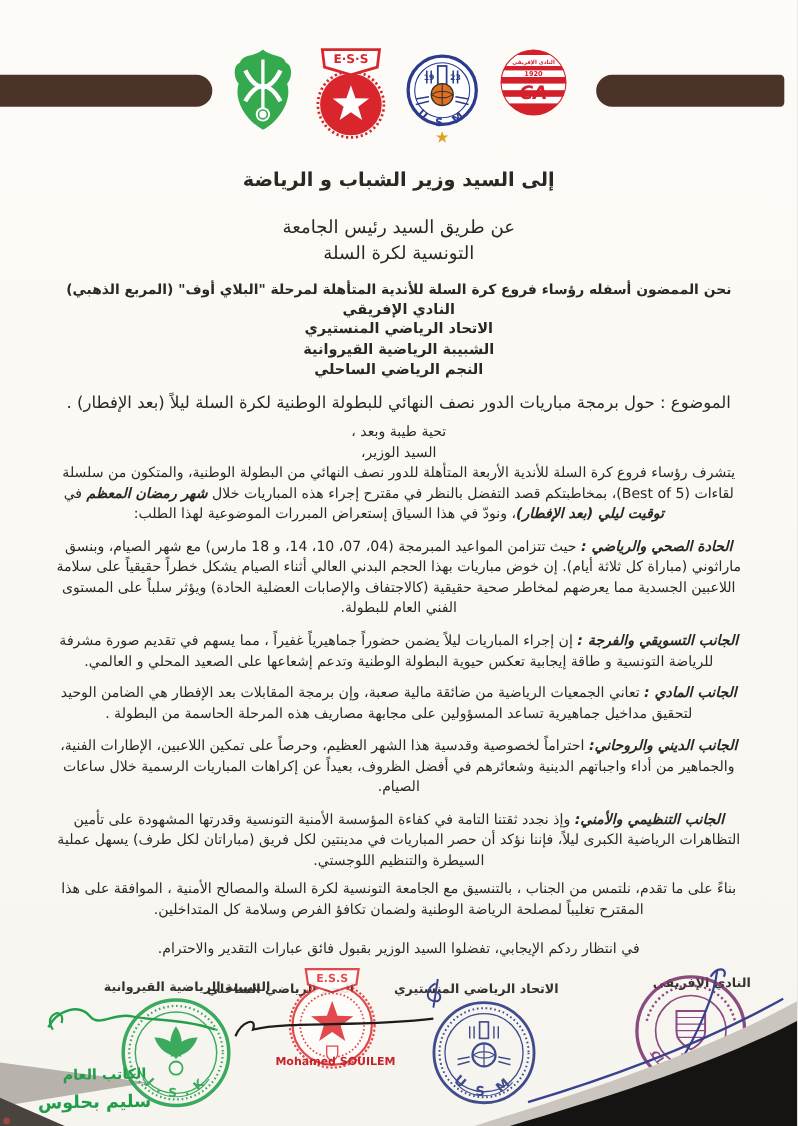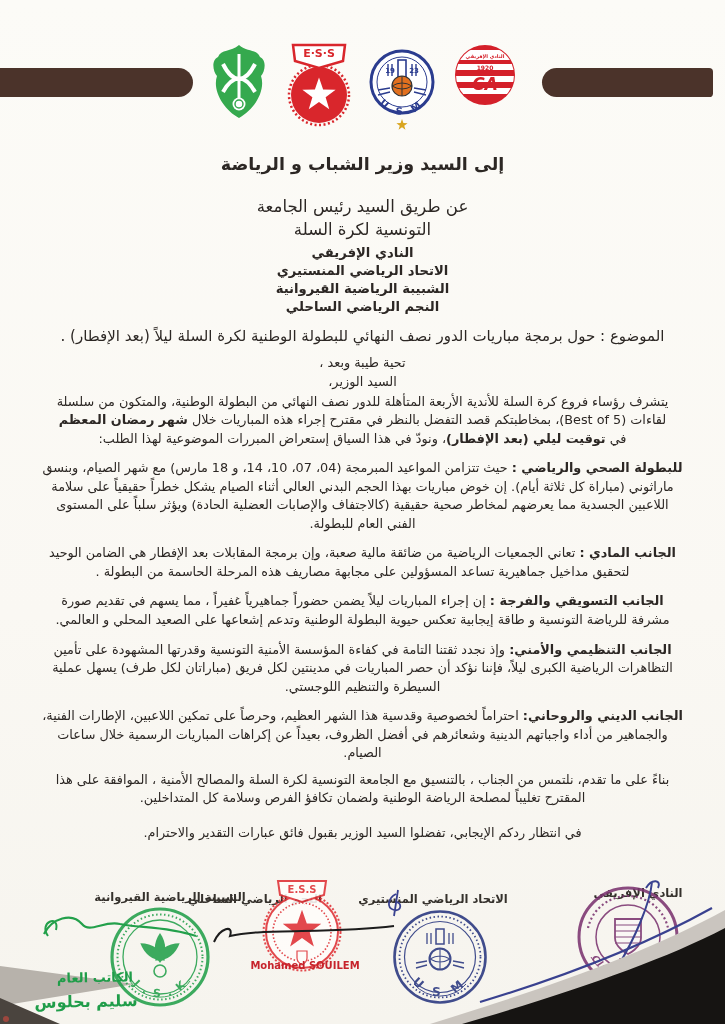--- a/index.html
+++ b/index.html
@@ -16,21 +16,21 @@
   .logo-row{display:flex;justify-content:center;align-items:flex-start;gap:18px;padding-top:42px;height:96px;position:relative;z-index:2;}
   
   .content{direction:rtl;text-align:center;padding:0 42px;}
   .to-line{font-size:17.5px;font-weight:bold;margin:16px 0 0;}
   .via{font-size:16.5px;font-weight:normal;margin-top:22px;line-height:1.38;}
   .intro{font-size:12.6px;font-weight:bold;margin:12px auto 0;line-height:1.4;}
   .clubs{font-size:13.2px;font-weight:bold;line-height:1.38;margin-top:2px;}
   .subject{font-size:15px;font-weight:normal;margin-top:11px;}
   .salut{font-size:12.8px;margin-top:9px;line-height:1.45;}
   .body-p{font-size:12.8px;line-height:1.45;margin:8px auto 0;}
-  .body-p b{font-weight:bold;}
+  .body-p b{font-weight:bold;font-style:italic;}
   .request{max-width:620px;margin-top:1px;}
   .sec{max-width:676px;margin-top:11px;}
   .closing{max-width:676px;}
   .closing2{margin-top:16px;}
   
   .sig-zone{position:absolute;left:0;top:878px;width:725px;height:146px;}
   .sig-zone .lbl{position:absolute;font-size:11.5px;font-weight:bold;color:#35312c;direction:rtl;text-align:center;z-index:3;}
   .stamp{position:absolute;z-index:4;opacity:.88;}
   .sig-text{position:absolute;z-index:5;text-align:center;font-weight:bold;}
   .green-ink{color:#1f9d49;}
@@ -100,37 +100,38 @@
       <text x="32" y="48" text-anchor="middle" font-size="17" font-weight="bold" font-style="italic" fill="#d4202a">CA</text>
     </svg>
   </div>
 
   <div class="content">
     <div class="to-line">إلى السيد وزير الشباب و الرياضة</div>
     <div class="via">
       <div>عن طريق السيد رئيس الجامعة</div>
       <div>التونسية لكرة السلة</div>
     </div>
+    <div class="intro">نحن الممضون أسفله رؤساء فروع كرة السلة للأندية المتأهلة لمرحلة "البلاي أوف" (المربع الذهبي)</div>
     <div class="clubs">
       <div>النادي الإفريقي</div>
       <div>الاتحاد الرياضي المنستيري</div>
       <div>الشبيبة الرياضية القيروانية</div>
       <div>النجم الرياضي الساحلي</div>
     </div>
     <div class="subject">الموضوع : حول برمجة مباريات الدور نصف النهائي للبطولة الوطنية لكرة السلة ليلاً (بعد الإفطار) .</div>
     <div class="salut">
       <div>تحية طيبة وبعد ،</div>
       <div>السيد الوزير،</div>
     </div>
     <p class="body-p request"><span>يتشرف رؤساء فروع كرة السلة للأندية الأربعة المتأهلة للدور نصف النهائي من البطولة الوطنية، والمتكون من سلسلة لقاءات (Best of 5)، بمخاطبتكم قصد التفضل بالنظر في مقترح إجراء هذه المباريات خلال </span><b>شهر رمضان المعظم</b><span> في </span><b>توقيت ليلي (بعد الإفطار)</b><span>، ونودّ في هذا السياق إستعراض المبررات الموضوعية لهذا الطلب:</span></p>
-    <p class="body-p sec"><b>للبطولة الصحي والرياضي :</b><span> حيث تتزامن المواعيد المبرمجة (04، 07، 10، 14، و 18 مارس) مع شهر الصيام، وبنسق ماراثوني (مباراة كل ثلاثة أيام). إن خوض مباريات بهذا الحجم البدني العالي أثناء الصيام يشكل خطراً حقيقياً على سلامة اللاعبين الجسدية مما يعرضهم لمخاطر صحية حقيقية (كالاجتفاف والإصابات العضلية الحادة) ويؤثر سلباً على المستوى الفني العام للبطولة.</span></p>
+    <p class="body-p sec"><b>الحادة الصحي والرياضي :</b><span> حيث تتزامن المواعيد المبرمجة (04، 07، 10، 14، و 18 مارس) مع شهر الصيام، وبنسق ماراثوني (مباراة كل ثلاثة أيام). إن خوض مباريات بهذا الحجم البدني العالي أثناء الصيام يشكل خطراً حقيقياً على سلامة اللاعبين الجسدية مما يعرضهم لمخاطر صحية حقيقية (كالاجتفاف والإصابات العضلية الحادة) ويؤثر سلباً على المستوى الفني العام للبطولة.</span></p>
+    <p class="body-p sec"><b>الجانب التسويقي والفرجة :</b><span> إن إجراء المباريات ليلاً يضمن حضوراً جماهيرياً غفيراً ، مما يسهم في تقديم صورة مشرفة للرياضة التونسية و طاقة إيجابية تعكس حيوية البطولة الوطنية وتدعم إشعاعها على الصعيد المحلي و العالمي.</span></p>
     <p class="body-p sec"><b>الجانب المادي :</b><span> تعاني الجمعيات الرياضية من ضائقة مالية صعبة، وإن برمجة المقابلات بعد الإفطار هي الضامن الوحيد لتحقيق مداخيل جماهيرية تساعد المسؤولين على مجابهة مصاريف هذه المرحلة الحاسمة من البطولة .</span></p>
-    <p class="body-p sec"><b>الجانب التسويقي والفرجة :</b><span> إن إجراء المباريات ليلاً يضمن حضوراً جماهيرياً غفيراً ، مما يسهم في تقديم صورة مشرفة للرياضة التونسية و طاقة إيجابية تعكس حيوية البطولة الوطنية وتدعم إشعاعها على الصعيد المحلي و العالمي.</span></p>
+    <p class="body-p sec"><b>الجانب الديني والروحاني:</b><span> احتراماً لخصوصية وقدسية هذا الشهر العظيم، وحرصاً على تمكين اللاعبين، الإطارات الفنية، والجماهير من أداء واجباتهم الدينية وشعائرهم في أفضل الظروف، بعيداً عن إكراهات المباريات الرسمية خلال ساعات الصيام.</span></p>
     <p class="body-p sec"><b>الجانب التنظيمي والأمني:</b><span> وإذ نجدد ثقتنا التامة في كفاءة المؤسسة الأمنية التونسية وقدرتها المشهودة على تأمين التظاهرات الرياضية الكبرى ليلاً، فإننا نؤكد أن حصر المباريات في مدينتين لكل فريق (مباراتان لكل طرف) يسهل عملية السيطرة والتنظيم اللوجستي.</span></p>
-    <p class="body-p sec"><b>الجانب الديني والروحاني:</b><span> احتراماً لخصوصية وقدسية هذا الشهر العظيم، وحرصاً على تمكين اللاعبين، الإطارات الفنية، والجماهير من أداء واجباتهم الدينية وشعائرهم في أفضل الظروف، بعيداً عن إكراهات المباريات الرسمية خلال ساعات الصيام.</span></p>
     <p class="body-p closing">بناءً على ما تقدم، نلتمس من الجناب ، بالتنسيق مع الجامعة التونسية لكرة السلة والمصالح الأمنية ، الموافقة على هذا المقترح تغليباً لمصلحة الرياضة الوطنية ولضمان تكافؤ الفرص وسلامة كل المتداخلين.</p>
     <p class="body-p closing closing2">في انتظار ردكم الإيجابي، تفضلوا السيد الوزير بقبول فائق عبارات التقدير والاحترام.</p>
   </div>
 
   <div class="sig-zone">
 
     <svg class="svg-layer" width="725" height="146" viewBox="0 0 725 146">
       <polygon points="0,88 135,106 0,128" fill="#b7b2ab"></polygon>
       <polygon points="0,120 60,146 0,146" fill="#4a443e"></polygon>
       <circle cx="6" cy="141" r="3" fill="#b0483f" opacity="0.8"></circle>

